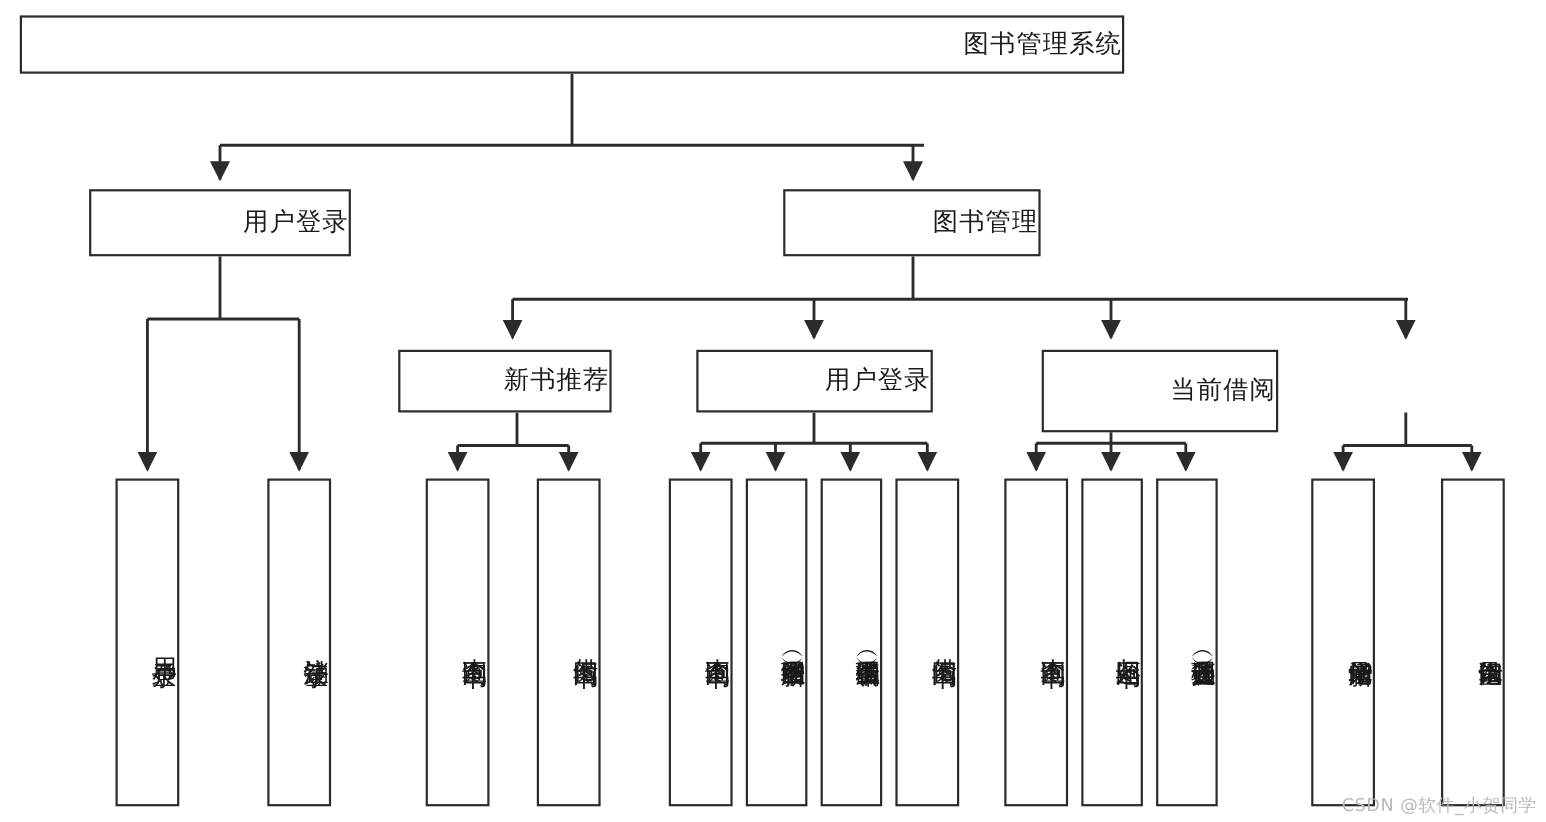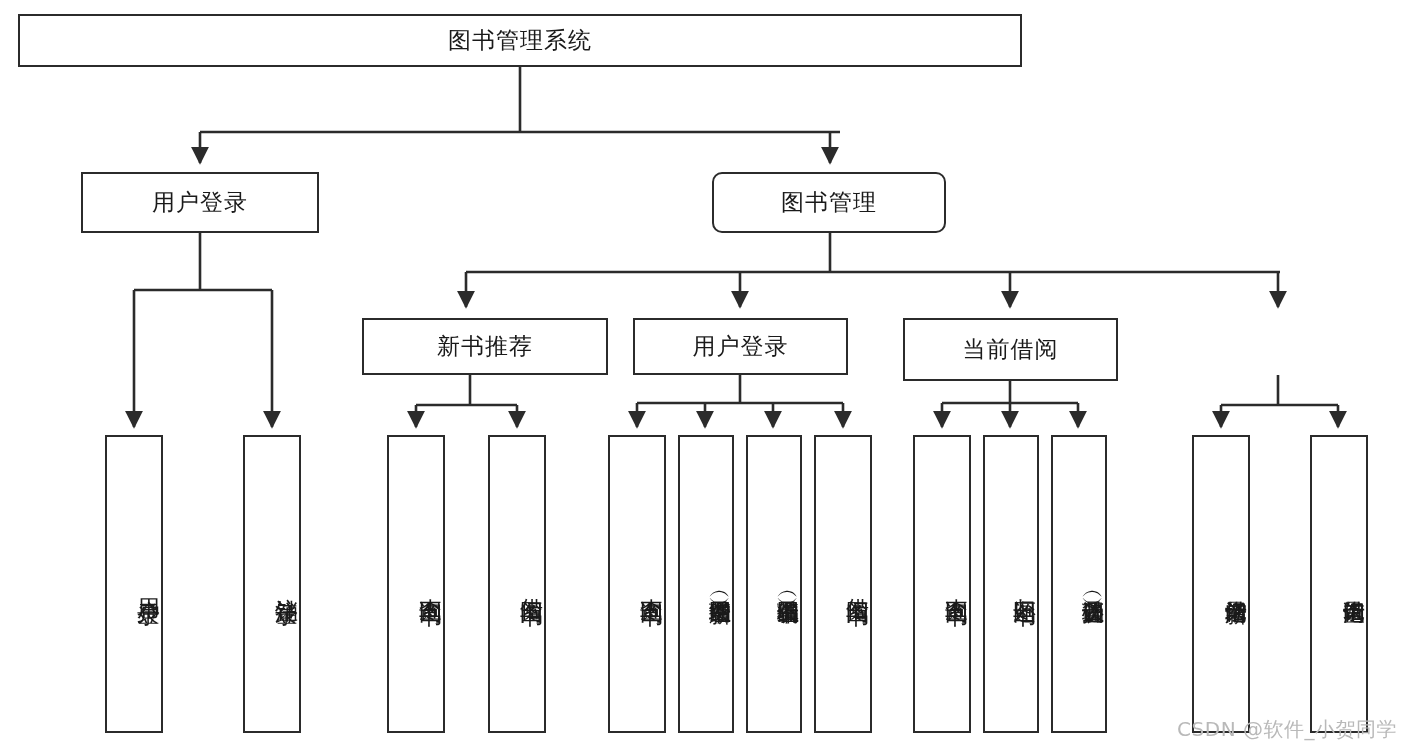--- a/index.html
+++ b/index.html
@@ -23,21 +23,21 @@
     height: 747px;
   }
   .node {
     position: absolute;
     box-sizing: border-box;
     border: 2.5px solid #2b2b2b;
     background: #ffffff;
     color: #1a1a1a;
     display: flex;
     align-items: center;
-    justify-content: center;
+    justify-content: flex-end;
     z-index: 3;
   }
   .node.horiz {
     font-size: 23px;
     letter-spacing: 1px;
     line-height: 1.1;
   }
   .node.vert {
     writing-mode: vertical-rl;
     text-orientation: upright;
@@ -54,21 +54,21 @@
     letter-spacing: 0px;
   }
   .nodelabel {
     display: block;
     white-space: nowrap;
   }
   #watermark {
     position: absolute;
     right: 8px;
     bottom: 4px;
-    font-size: 20px;
+    font-size: 16px;
     color: #b9b9b9;
     letter-spacing: 0.5px;
     z-index: 5;
     white-space: nowrap;
     font-family: "DejaVu Sans", "Liberation Sans", sans-serif;
   }
 </style>
 </head>
 <body>
 
@@ -125,33 +125,33 @@
   </svg>
 
   <div class="node horiz" style="left:18px; top:14px; width:1004px; height:53px;">
     <span class="nodelabel">图书管理系统</span>
   </div>
 
   <div class="node horiz" style="left:81px; top:172px; width:238px; height:61px;">
     <span class="nodelabel">用户登录</span>
   </div>
 
-  <div class="node horiz" style="left:712px; top:172px; width:234px; height:61px;border-radius:10px;">
+  <div class="node horiz" style="left:712px; top:172px; width:234px; height:61px;">
     <span class="nodelabel">图书管理</span>
   </div>
 
-  <div class="node horiz" style="left:362px; top:318px; width:246px; height:57px;">
+  <div class="node horiz" style="left:362px; top:318px; width:194px; height:57px;">
     <span class="nodelabel">新书推荐</span>
   </div>
 
   <div class="node horiz" style="left:633px; top:318px; width:215px; height:57px;">
     <span class="nodelabel">用户登录</span>
   </div>
 
-  <div class="node horiz" style="left:903px; top:318px; width:215px; height:63px;">
+  <div class="node horiz" style="left:947px; top:318px; width:215px; height:75px;">
     <span class="nodelabel">当前借阅</span>
   </div>
 
 
   <div class="node vert" style="left:105px; top:435px; width:58px; height:298px;">
     <span class="nodelabel">用户登录</span>
   </div>
 
   <div class="node vert" style="left:243px; top:435px; width:58px; height:298px;">
     <span class="nodelabel">注销登录</span>

